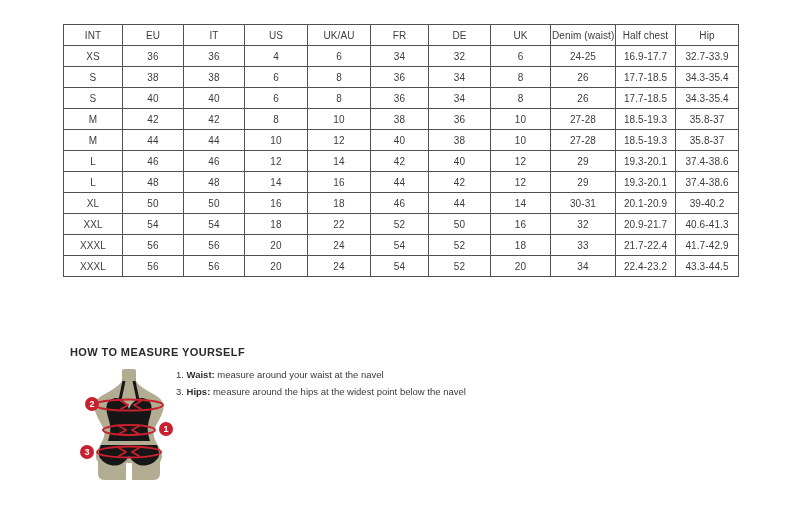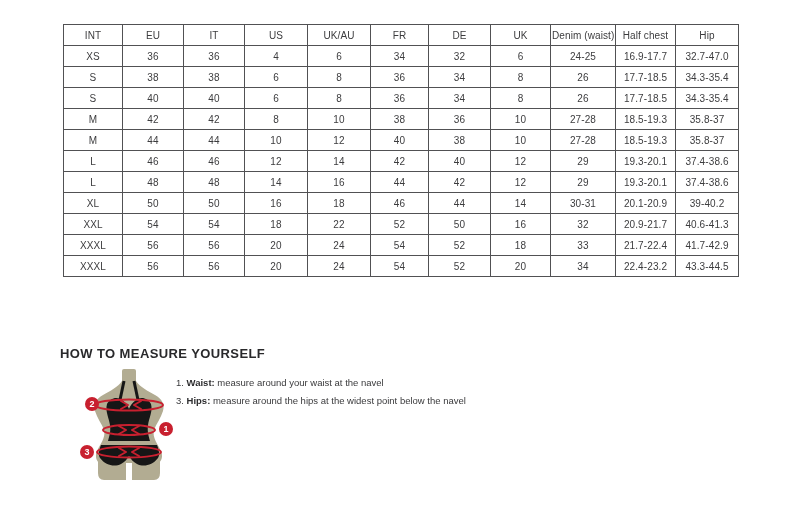--- a/index.html
+++ b/index.html
@@ -32,39 +32,38 @@
     text-align: center;
     vertical-align: middle;
     letter-spacing: 0.1px;
     white-space: nowrap;
     overflow: hidden;
   }
 
   
   .measure-heading {
     position: absolute;
-    left: 60px;
+    left: 70px;
     top: 346px;
-    font-size: 13px;
+    font-size: 11px;
     font-weight: 700;
     letter-spacing: 0.4px;
     color: #29292b;
   }
   .measure-steps {
     position: absolute;
     left: 176px;
     top: 370px;
     font-size: 9.5px;
     color: #3a3a3c;
   }
   .measure-steps .step {
     line-height: 10px;
     margin-bottom: 7px;
     white-space: nowrap;
-    margin-top: 8px;
   }
   .measure-steps .step b { font-weight: 700; color: #2e2e30; }
 
   
   .figure {
     position: absolute;
     left: 76px;
     top: 368px;
     width: 112px;
     height: 112px;
@@ -127,21 +126,21 @@
           <td>XS</td>
           <td>36</td>
           <td>36</td>
           <td>4</td>
           <td>6</td>
           <td>34</td>
           <td>32</td>
           <td>6</td>
           <td>24-25</td>
           <td>16.9-17.7</td>
-          <td>32.7-47.0</td>
+          <td>32.7-33.9</td>
         </tr>
         <tr>
           <td>S</td>
           <td>38</td>
           <td>38</td>
           <td>6</td>
           <td>8</td>
           <td>36</td>
           <td>34</td>
           <td>8</td>

